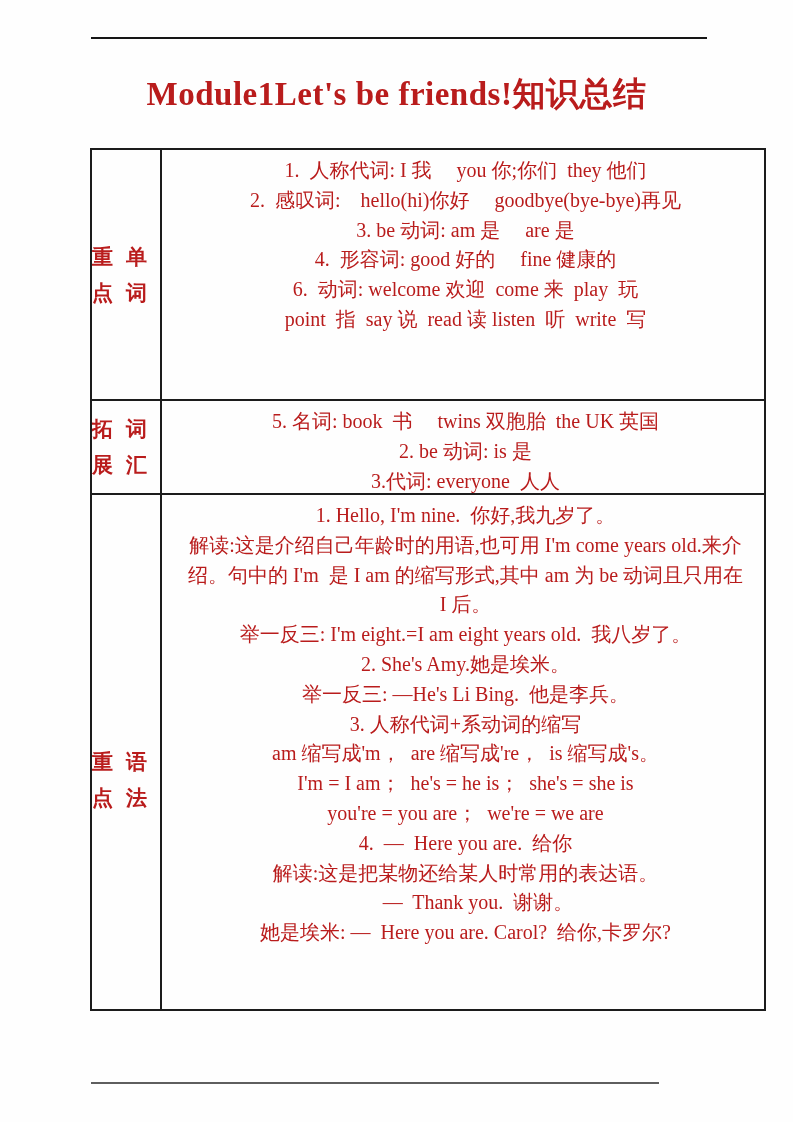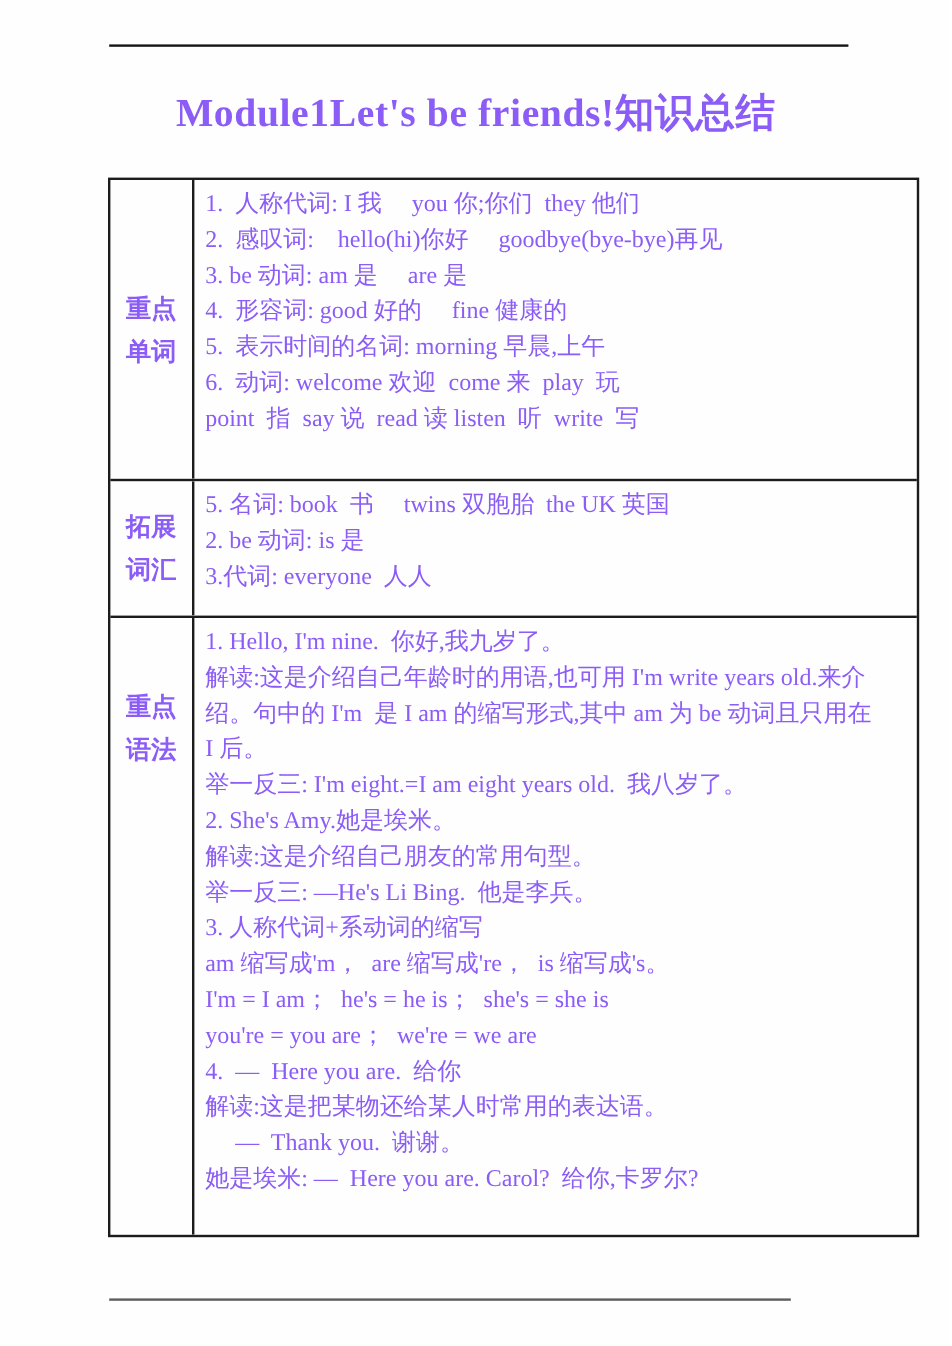--- a/index.html
+++ b/index.html
@@ -6,21 +6,21 @@
     margin: 0;
     padding: 0;
     background: #ffffff;
   }
   .page {
     position: relative;
     width: 793px;
     height: 1122px;
     background: #fefefe;
     font-family: "Liberation Serif", "DejaVu Serif", serif;
-    color: #8b5cf6;
+    color: #b91c1c;
     overflow: hidden;
   }
   .top-rule {
     position: absolute;
     left: 91px;
     top: 37px;
     width: 616px;
     height: 2px;
     background: #161616;
   }
@@ -55,47 +55,48 @@
   .t-row {
     display: flex;
     box-sizing: border-box;
     border-bottom: 2px solid #1c1c1c;
     overflow: hidden;
   }
   .t-row:last-child {
     border-bottom: none;
   }
   .row-1 { height: 251px; }
-  .row-2 { height: 114px; }
+  .row-2 { height: 94px; }
   .row-3 { height: 514px; }
   .label-cell {
     width: 70px;
     box-sizing: border-box;
     border-right: 2px solid #1c1c1c;
     display: flex;
-    flex-direction: column;
+    flex-direction: row;
     align-items: center;
     font-weight: bold;
     font-size: 21px;
     line-height: 36px;
     flex-shrink: 0;
   }
   .label-center { justify-content: center; }
   .label-top { justify-content: flex-start; padding-top: 56px; }
   .content-cell {
     flex: 1;
     box-sizing: border-box;
     padding: 6px 4px 0 9px;
     font-size: 20px;
     line-height: 29.8px;
     overflow: hidden;
   }
   .text-line {
     white-space: pre;
     overflow: hidden;
+    text-align: center;
   }
 </style>
 </head>
 <body>
 
 <div class="page">
 
   <div class="top-rule"></div>
 
   <div class="doc-title">Module1Let's be friends!知识总结</div>
@@ -105,21 +106,20 @@
     <div class="t-row row-1">
       <div class="label-cell label-center">
         <div class="label-line">重点</div>
         <div class="label-line">单词</div>
       </div>
       <div class="content-cell">
         <div class="text-line">1.  人称代词: I 我　 you 你;你们  they 他们</div>
         <div class="text-line">2.  感叹词:　hello(hi)你好　 goodbye(bye-bye)再见</div>
         <div class="text-line">3. be 动词: am 是　 are 是</div>
         <div class="text-line">4.  形容词: good 好的　 fine 健康的</div>
-        <div class="text-line">5.  表示时间的名词: morning 早晨,上午</div>
         <div class="text-line">6.  动词: welcome 欢迎  come 来  play  玩</div>
         <div class="text-line">point  指  say 说  read 读 listen  听  write  写</div>
       </div>
     </div>
 
     <div class="t-row row-2">
       <div class="label-cell label-center">
         <div class="label-line">拓展</div>
         <div class="label-line">词汇</div>
       </div>
@@ -130,26 +130,25 @@
       </div>
     </div>
 
     <div class="t-row row-3">
       <div class="label-cell label-top">
         <div class="label-line">重点</div>
         <div class="label-line">语法</div>
       </div>
       <div class="content-cell">
         <div class="text-line">1. Hello, I'm nine.  你好,我九岁了。</div>
-        <div class="text-line">解读:这是介绍自己年龄时的用语,也可用 I'm write years old.来介</div>
+        <div class="text-line">解读:这是介绍自己年龄时的用语,也可用 I'm come years old.来介</div>
         <div class="text-line">绍。句中的 I'm  是 I am 的缩写形式,其中 am 为 be 动词且只用在</div>
         <div class="text-line">I 后。</div>
         <div class="text-line">举一反三: I'm eight.=I am eight years old.  我八岁了。</div>
         <div class="text-line">2. She's Amy.她是埃米。</div>
-        <div class="text-line">解读:这是介绍自己朋友的常用句型。</div>
         <div class="text-line">举一反三: —He's Li Bing.  他是李兵。</div>
         <div class="text-line">3. 人称代词+系动词的缩写</div>
         <div class="text-line">am 缩写成'm，  are 缩写成're，  is 缩写成's。</div>
         <div class="text-line">I'm = I am；  he's = he is；  she's = she is</div>
         <div class="text-line">you're = you are；  we're = we are</div>
         <div class="text-line">4.  —  Here you are.  给你</div>
         <div class="text-line">解读:这是把某物还给某人时常用的表达语。</div>
         <div class="text-line">　 —  Thank you.  谢谢。</div>
         <div class="text-line">她是埃米: —  Here you are. Carol?  给你,卡罗尔?</div>
       </div>

